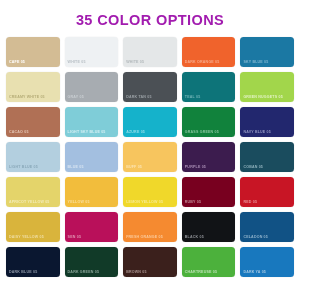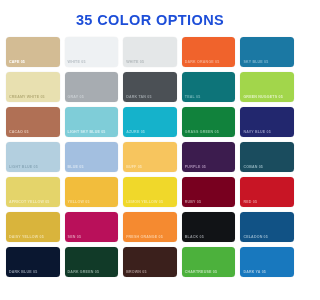--- a/index.html
+++ b/index.html
@@ -61,21 +61,21 @@
     text-transform: uppercase;
     font-family: "Liberation Sans", sans-serif;
     word-wrap: break-word;
   }
 </style>
 </head>
 <body>
 
 <div class="page">
 
-  <h1 class="title" style="color: #1d4ed8;">35 COLOR OPTIONS</h1>
+  <h1 class="title" style="color: #a21caf;">35 COLOR OPTIONS</h1>
 
   <div class="grid">
       <div class="swatch" style="background: rgb(211, 188, 148);">
         <span class="swatch-label" style="color: rgb(255, 255, 255);">CAFE 05</span>
       </div>
       <div class="swatch" style="background: rgb(238, 241, 243);">
         <span class="swatch-label" style="color: rgb(185, 192, 198);">WHITE 05</span>
       </div>
       <div class="swatch" style="background: rgb(228, 231, 232);">
         <span class="swatch-label" style="color: rgb(178, 184, 187);">WHITE 05</span>

